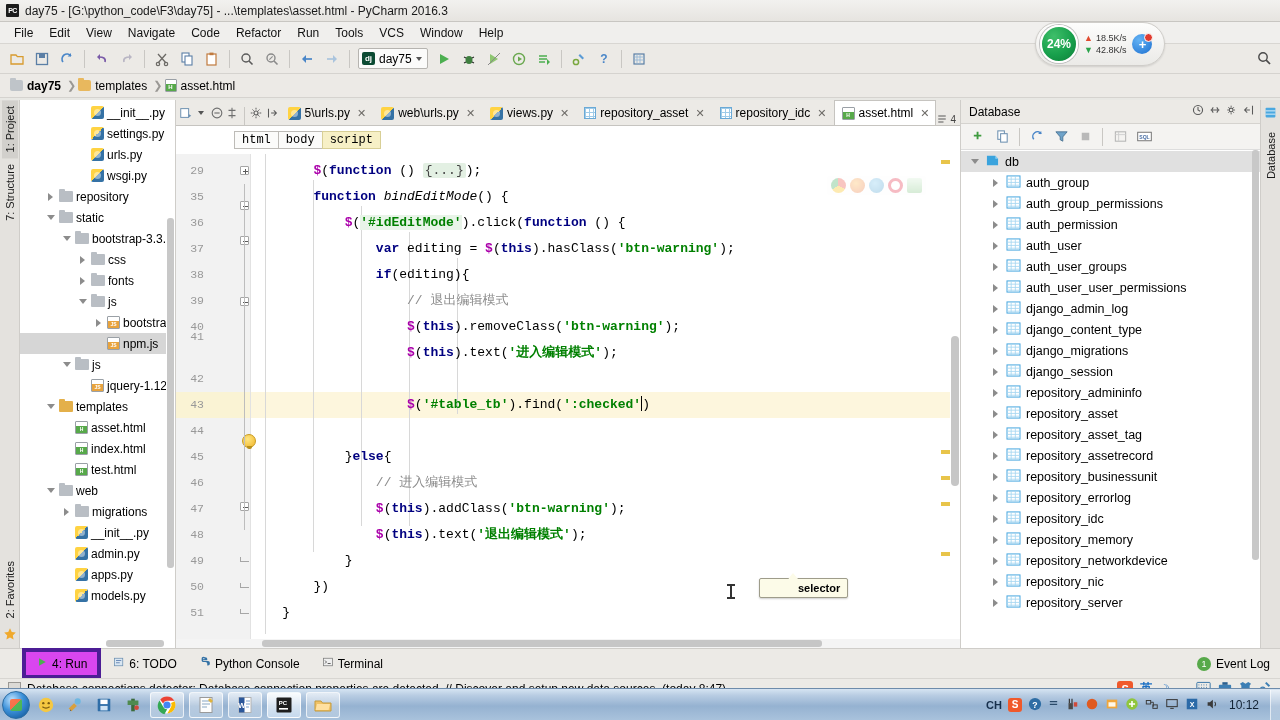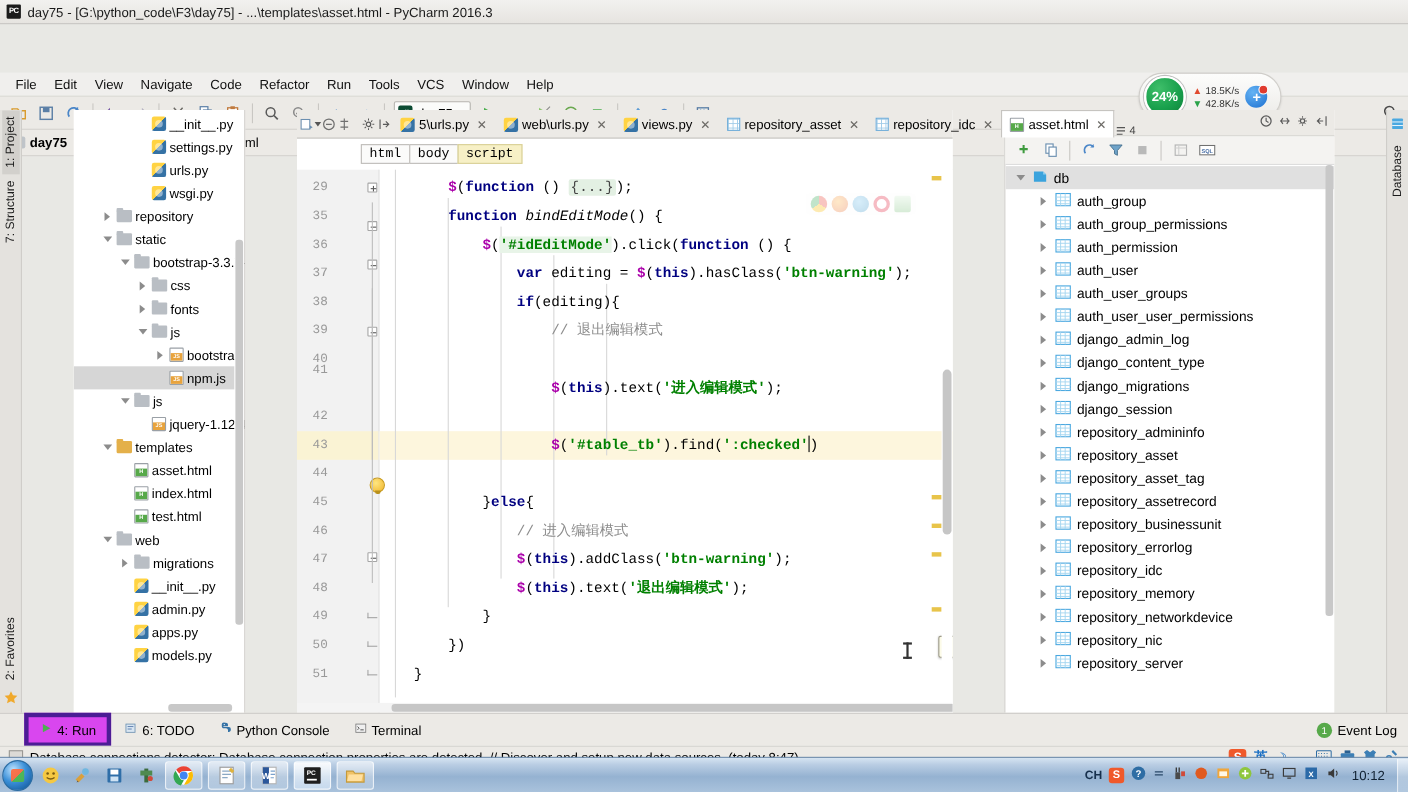--- a/index.html
+++ b/index.html
@@ -23,21 +23,21 @@
   .pc-logo {
     width:13px; height:13px; background:#1b1b1b; color:#fff;
     font-size:7px; font-weight:bold; display:flex; align-items:center;
     justify-content:center; border-radius:1px; letter-spacing:-0.5px;
   }
   .titletext { font-size:12px; color:#1a1a1a; }
 
   
   .menubar {
     height:22px; background:#f0efed; display:flex; align-items:center;
-    padding-left:6px; border-bottom:1px solid #d8d6d2;margin-top:44px;
+    padding-left:6px; border-bottom:1px solid #d8d6d2;
   }
   .menu-item {
     padding:2px 8px; font-size:12px; color:#111; cursor:default;
   }
 
   
   .toolbar {
     height:30px; background:#eceae6; display:flex; align-items:center;
     padding-left:5px; gap:1px; border-bottom:1px solid #d5d3cf;
     position:relative;
@@ -100,21 +100,21 @@
   .ico-folder::before{content:"";position:absolute;top:-2px;left:0;width:6px;height:3px;background:#bfc4c9;border-radius:1px;}
   .ico-folder.open { background:#e8b85e; }
   .ico-folder.open::before{background:#e8b85e;}
   .ico-html {
     width:12px;height:13px;background:#fff;border:1px solid #9aa0a6;border-radius:1px;
     position:relative; overflow:hidden;
   }
   .ico-html::after{content:"H";position:absolute;bottom:0;left:0;right:0;height:7px;background:#57a94a;color:#fff;font-size:6px;text-align:center;line-height:7px;font-weight:bold;}
 
   
-  .workspace { position:absolute; top:100px; left:0; right:0; bottom:72px; display:flex;gap:47px; }
+  .workspace { position:absolute; top:100px; left:0; right:0; bottom:72px; display:flex; }
 
   
   .vstrip {
     width:20px; background:#e4e2de; border-right:1px solid #cfcdc9;
     display:flex; flex-direction:column; align-items:center;
     position:relative; flex:none;
   }
   .vtab {
     writing-mode:vertical-rl; text-orientation:mixed;
     transform:rotate(180deg);
@@ -867,20 +867,21 @@
           <div class="tooltip" style="left:508px;top:424px;padding-left:38px;">
             <span class="nub"></span>
             <span>selector</span>
           </div>
         <div class="cline" style="top: 4px;"><span class="plain">        </span><span class="dollar">$</span><span class="plain">(</span><span class="kw">function</span><span class="plain"> () </span><span class="fold-ph">{...}</span><span class="plain">);</span></div>
             <div class="cline" style="top: 30px;"><span class="plain">        </span><span class="kw">function </span><span class="ital">bindEditMode</span><span class="plain">() {</span></div>
             <div class="cline" style="top: 56px;"><span class="plain">            </span><span class="dollar">$</span><span class="plain">(</span><span class="str hlstr">'#idEditMode'</span><span class="plain">).</span><span class="fn">click</span><span class="plain">(</span><span class="kw">function</span><span class="plain"> () {</span></div>
             <div class="cline" style="top: 82px;"><span class="plain">                </span><span class="kw">var</span><span class="plain"> editing = </span><span class="dollar">$</span><span class="plain">(</span><span class="kw">this</span><span class="plain">).</span><span class="fn">hasClass</span><span class="plain">(</span><span class="str">'btn-warning'</span><span class="plain">);</span></div>
             <div class="cline" style="top: 108px;"><span class="plain">                </span><span class="kw">if</span><span class="plain">(editing){</span></div>
             <div class="cline" style="top: 134px;"><span class="plain">                    </span><span class="cmt">// 退出编辑模式</span></div>
+            <div class="cline" style="top: 160px;"><span class="plain">                    </span><span class="dollar">$</span><span class="plain">(</span><span class="kw">this</span><span class="plain">).</span><span class="fn">removeClass</span><span class="plain">(</span><span class="str">'btn-warning'</span><span class="plain">);</span></div>
             <div class="cline" style="top: 186px;"><span class="plain">                    </span><span class="dollar">$</span><span class="plain">(</span><span class="kw">this</span><span class="plain">).</span><span class="fn">text</span><span class="plain">(</span><span class="str">'进入编辑模式'</span><span class="plain">);</span></div>
             <div class="cline" style="top: 212px;"></div>
             <div class="cline" style="top: 238px;"><span class="plain">                    </span><span class="dollar">$</span><span class="plain">(</span><span class="str">'#table_tb'</span><span class="plain">).</span><span class="fn">find</span><span class="plain">(</span><span class="str">':checked'</span><span class="caret"></span><span class="plain">)</span></div>
             <div class="cline" style="top: 264px;"></div>
             <div class="cline" style="top: 290px; text-align: right;"><span class="plain">            </span><span class="plain">}</span><span class="kw">else</span><span class="plain">{</span></div>
             <div class="cline" style="top: 316px;"><span class="plain">                </span><span class="cmt">// 进入编辑模式</span></div>
             <div class="cline" style="top: 342px;"><span class="plain">                </span><span class="dollar">$</span><span class="plain">(</span><span class="kw">this</span><span class="plain">).</span><span class="fn">addClass</span><span class="plain">(</span><span class="str">'btn-warning'</span><span class="plain">);</span></div>
             <div class="cline" style="top: 368px;"><span class="plain">                </span><span class="dollar">$</span><span class="plain">(</span><span class="kw">this</span><span class="plain">).</span><span class="fn">text</span><span class="plain">(</span><span class="str">'退出编辑模式'</span><span class="plain">);</span></div>
             <div class="cline" style="top: 394px;"><span class="plain">            </span><span class="plain">}</span></div>
             <div class="cline" style="top: 420px;"><span class="plain">        </span><span class="plain">})</span></div>

